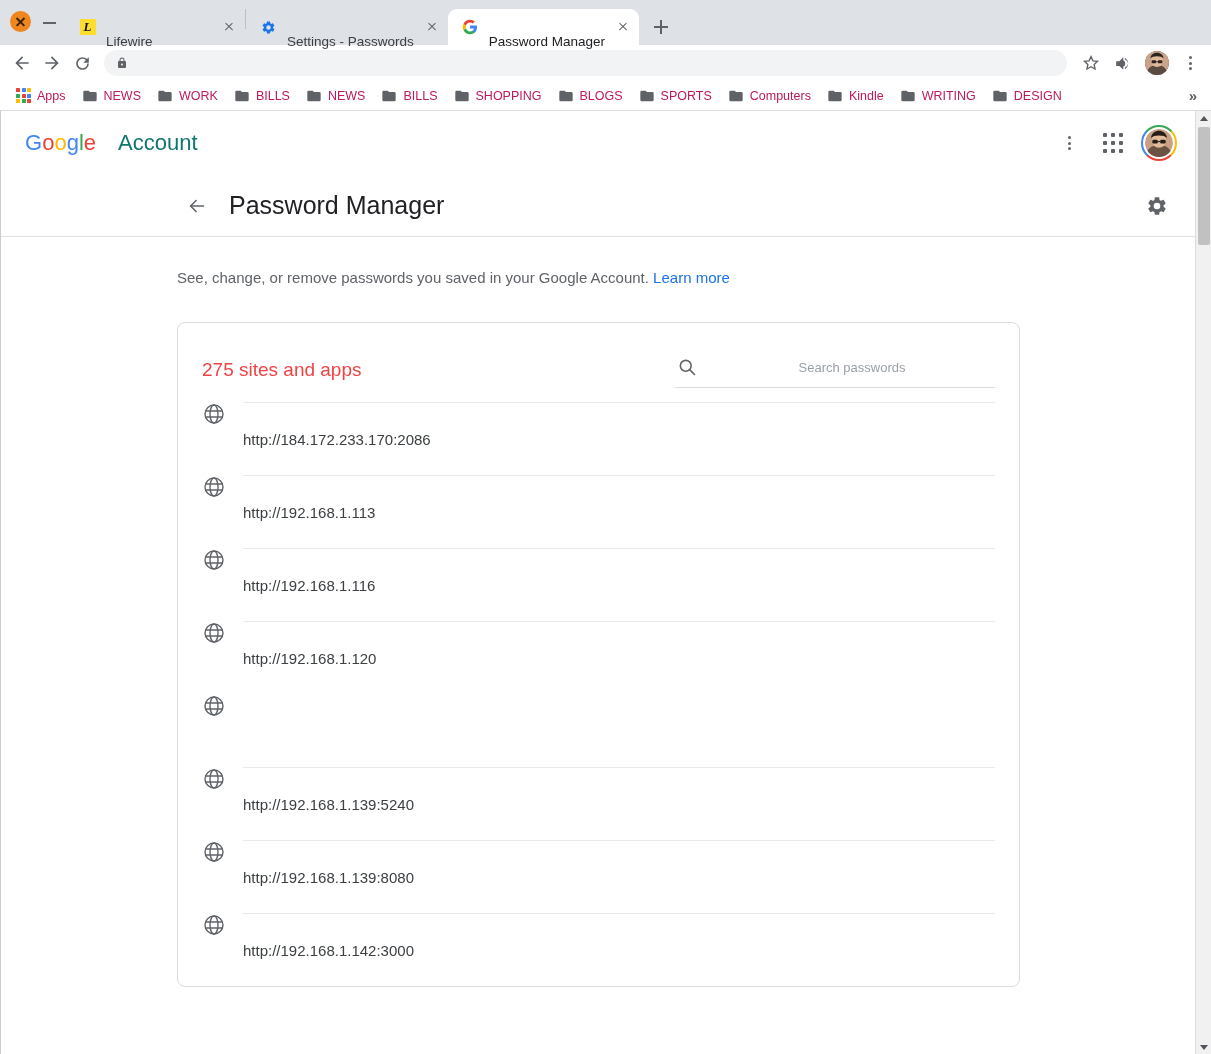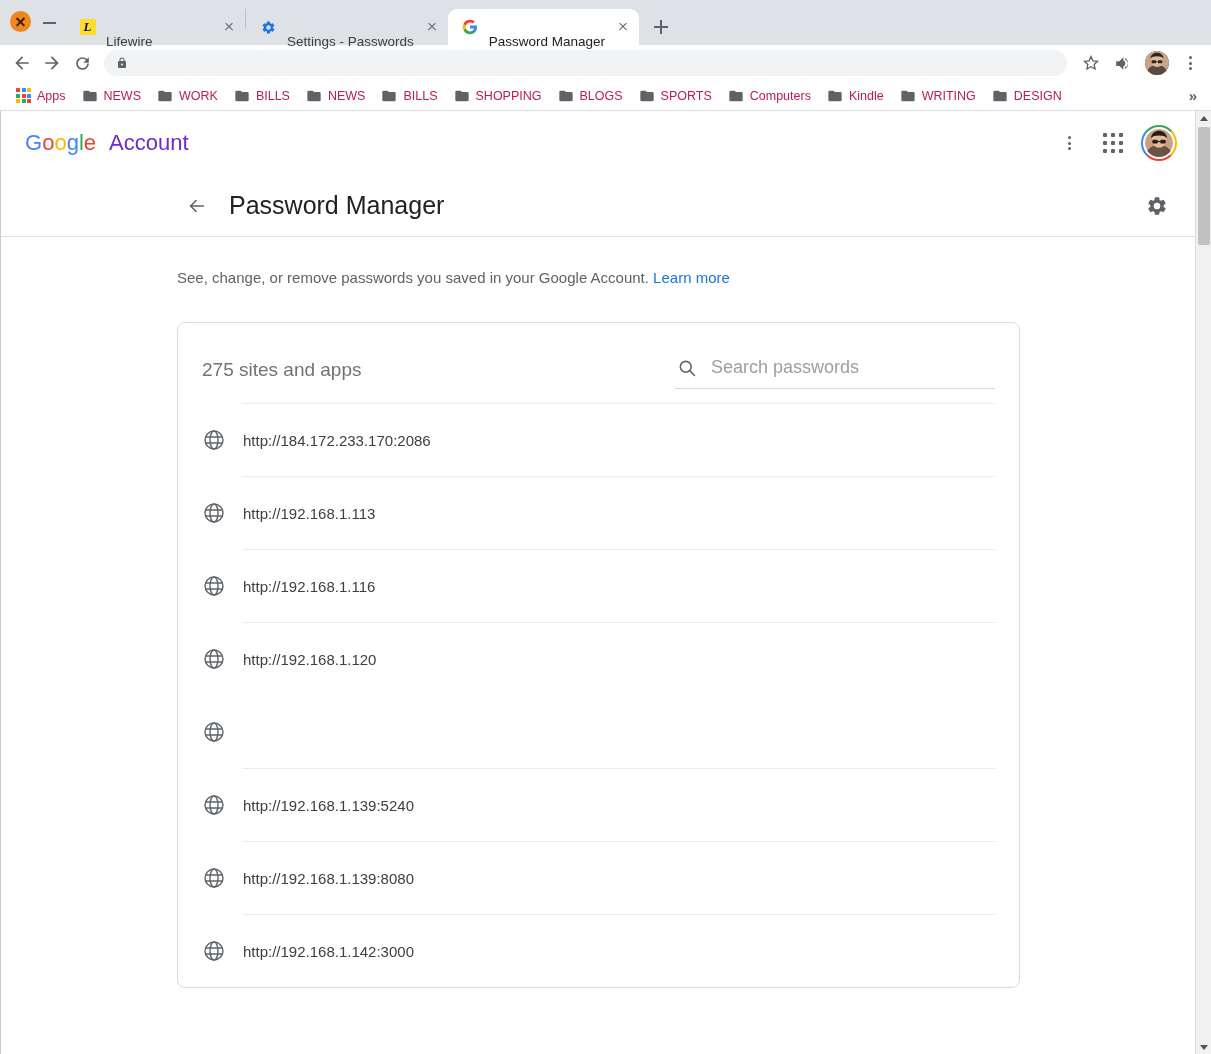--- a/index.html
+++ b/index.html
@@ -181,21 +181,21 @@
 
   
   #gheader {
     height: 64px; display: flex; align-items: center;
     padding: 0 18px 0 24px; background:#fff;
   }
   #glogo { font-size: 22px; letter-spacing: 0px; white-space: nowrap;
            font-family: "Liberation Sans", sans-serif; }
   #glogo .g1{color:#4285f4}.g2{color:#ea4335}.g3{color:#fbbc05}
   #glogo .g4{color:#4285f4}.g5{color:#34a853}.g6{color:#ea4335}
-  #glogo .acct { color: #6d28d9; font-size: 22px; margin-left: 13px; }
+  #glogo .acct { color: #0f766e; font-size: 22px; margin-left: 22px; }
   .gh-spacer { flex: 1 1 auto; }
   .gh-btn {
     width: 40px; height: 40px; border-radius: 50%; cursor: pointer;
     display:flex; align-items:center; justify-content:center; margin-left: 4px;
   }
   .grid9 { display:grid; grid-template-columns: repeat(3, 4px); grid-template-rows: repeat(3, 4px);
            gap: 4px; }
   .grid9 i { width:4px; height:4px; background:#5f6368; border-radius:1px; display:block; }
   .avatar-lg {
     width: 36px; height: 36px; border-radius: 50%; cursor: pointer;
@@ -240,36 +240,37 @@
   #desc a { color: #1a73e8; text-decoration: none; cursor:pointer; }
 
   #card {
     margin: 34px 0 0 176px; width: 843px;
     border: 1px solid #dadce0; border-radius: 8px;
     background: #fff;
   }
   #card-head {
     display: flex; align-items: center; padding: 28px 24px 14px 24px;
   }
-  #count { font-size: 19px; color: #737373; font-weight: 400; }
+  #count { font-size: 19px; color: #ef4444; font-weight: 400; }
   #searchwrap {
     margin-left: auto; width: 320px;
     display: flex; align-items: center; gap: 14px;
     border-bottom: 1px solid #dadce0; padding: 6px 2px 10px 2px;
   }
   .search-icon { flex: 0 0 20px; color: #5f6368; display:flex; }
   #searchinput {
     border: none; outline: none; background: transparent;
-    font-size: 18px; color: #ef4444; width: 100%;
+    font-size: 13px; color: #ef4444; width: 100%;
     font-family: "Liberation Sans", sans-serif;
+    text-align: center;
   }
   #searchinput::placeholder { color: #9aa0a6; }
 
   .pw-row {
-    display: flex; align-items: center; height: 73px;
+    display: flex; height: 73px;
     padding: 0 24px 0 24px; cursor: pointer;
   }
   .pw-row .globe { flex: 0 0 24px; margin-right: 17px; color: #5f6368; display:flex; }
   .pw-row .rowline { flex: 1 1 auto; display:flex; align-items:center; height:100%;
                      border-top: 1px solid #e8eaed; }
   .pw-row:first-of-type .rowline { border-top: none; }
   .pw-url { font-size: 15px; color: #3c4043; }
 </style>
 </head>
 <body>

